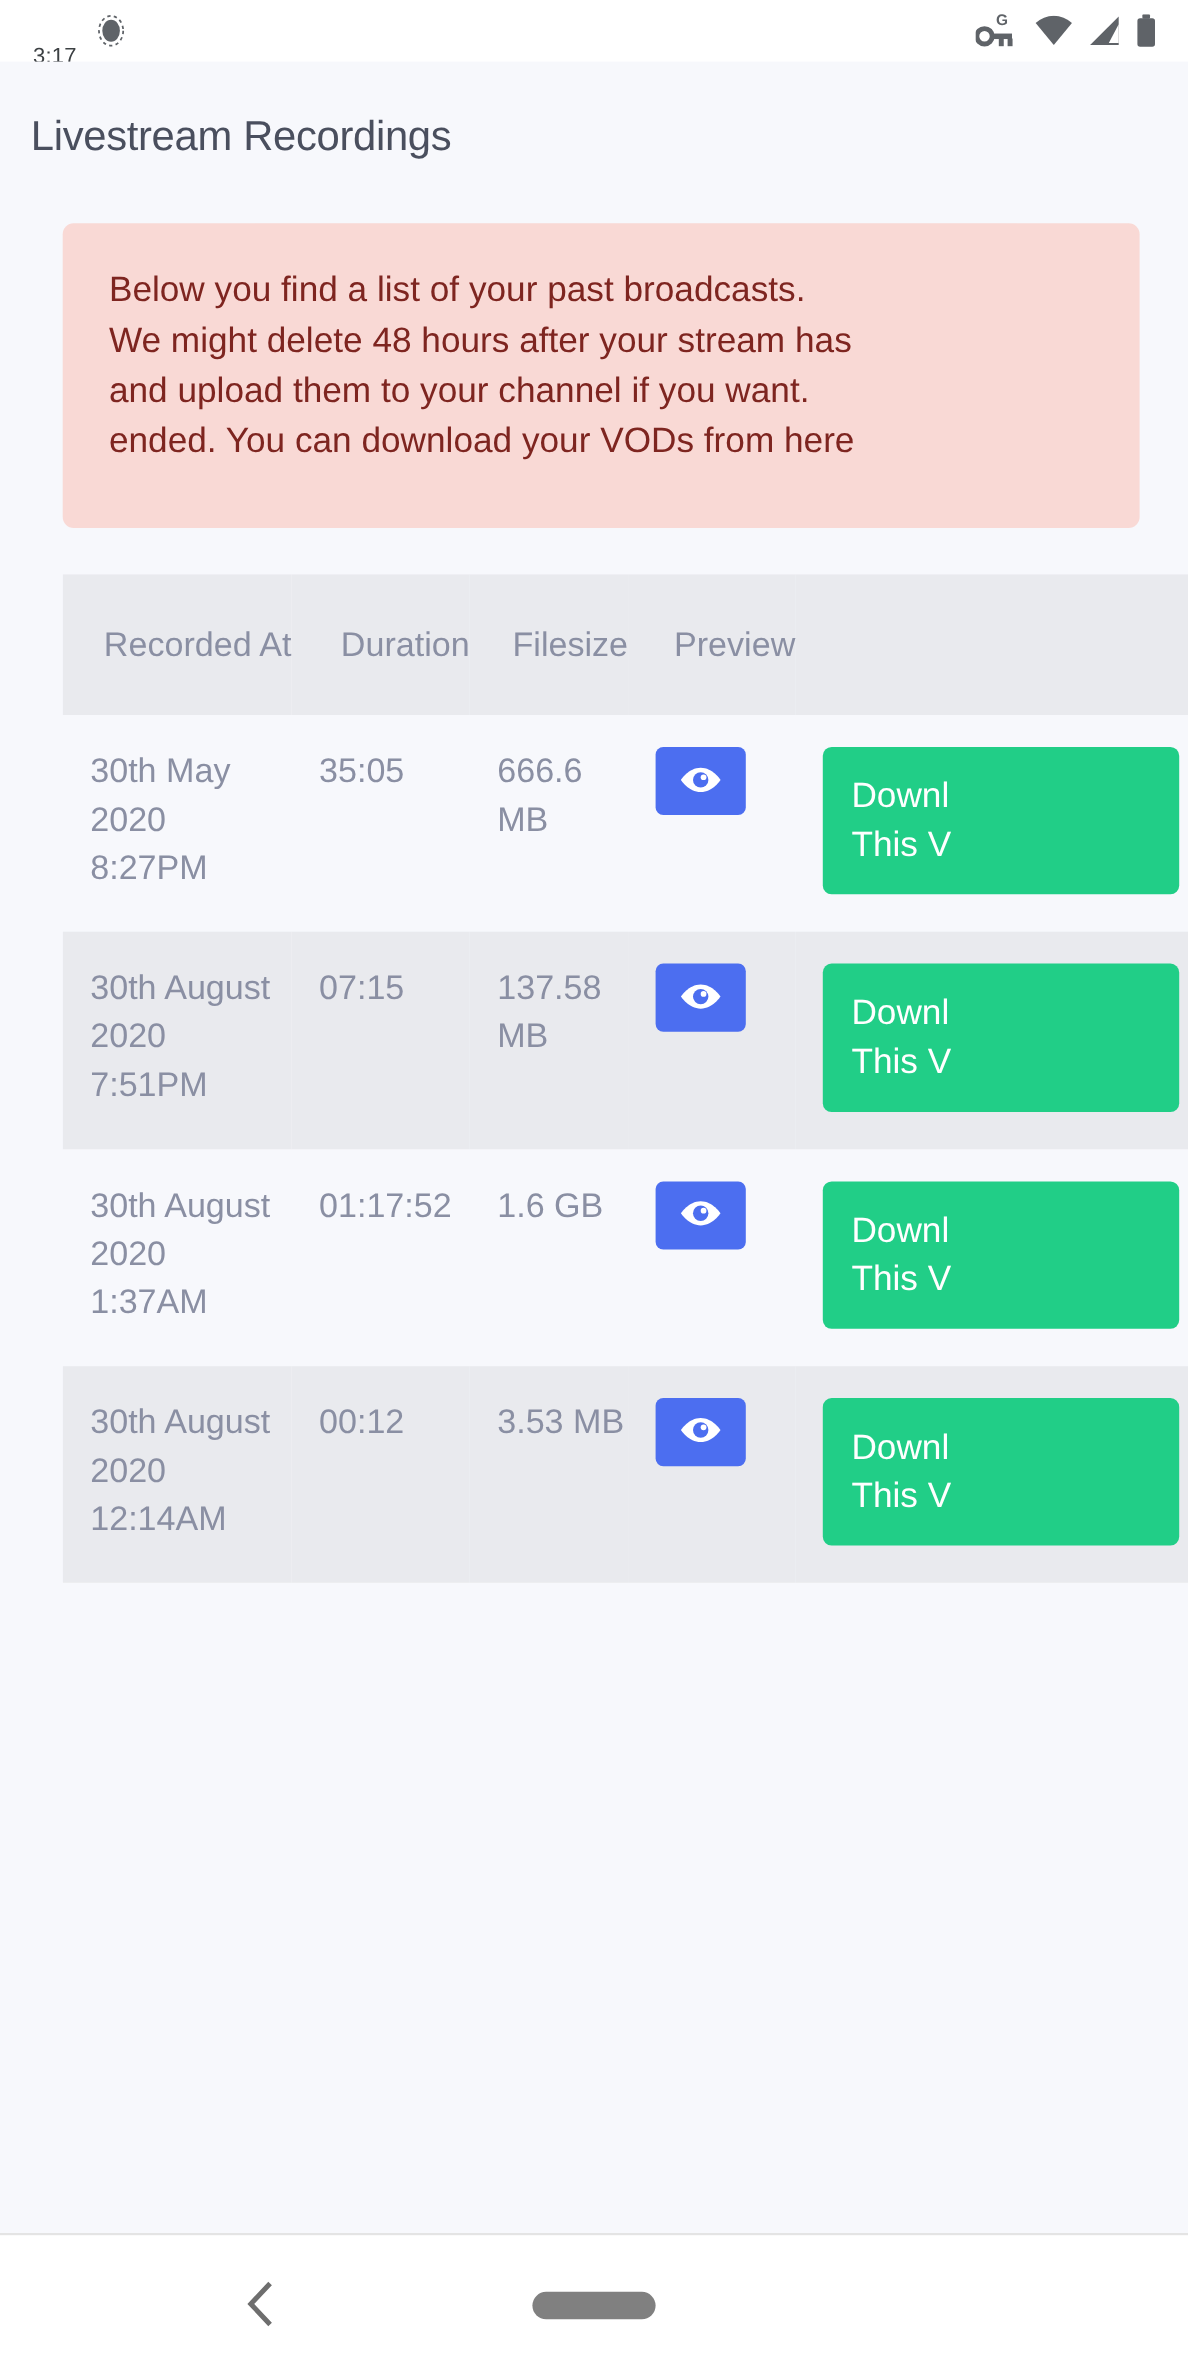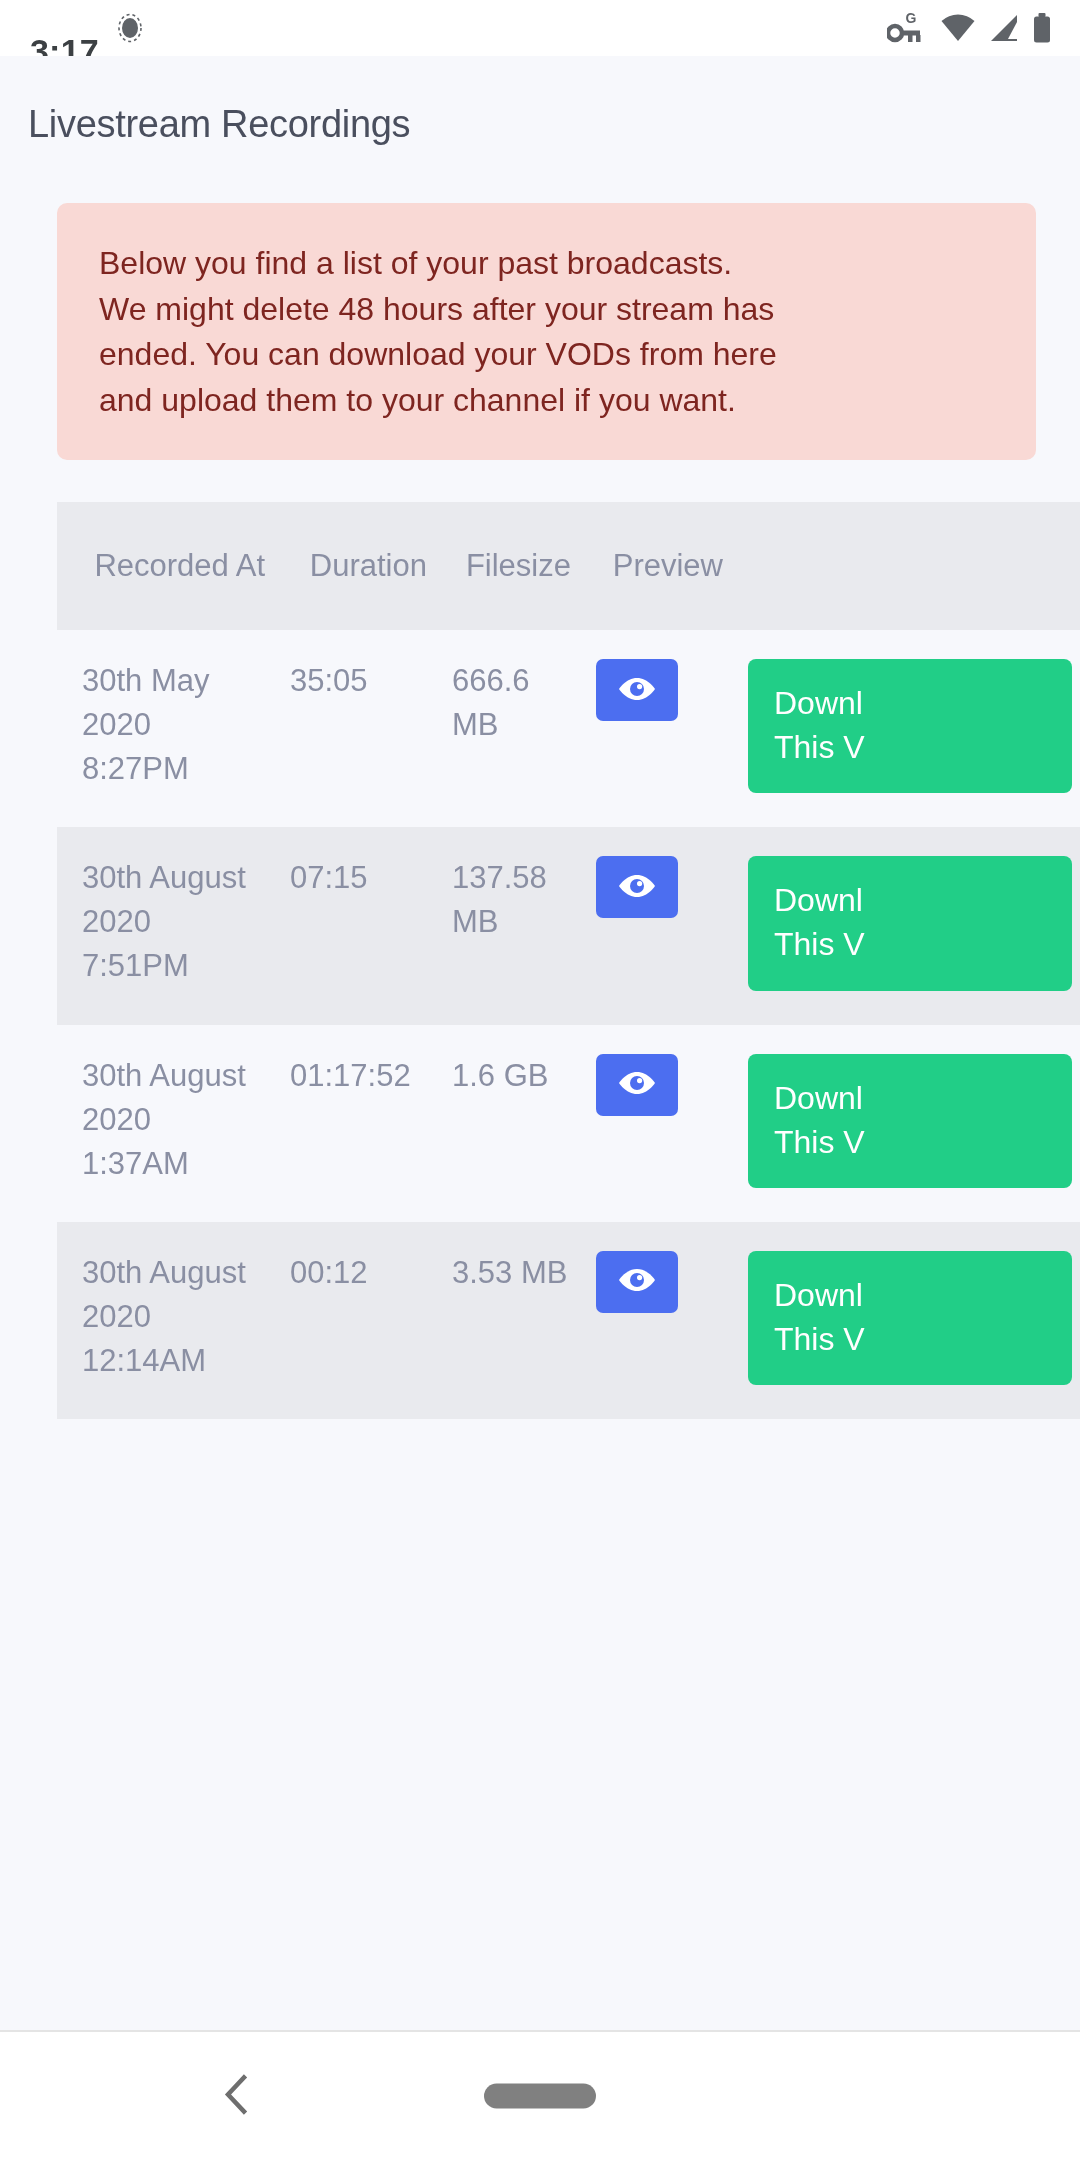--- a/index.html
+++ b/index.html
@@ -21,23 +21,23 @@
     align-items: center;
     justify-content: space-between;
     padding: 0 28px 0 30px;
   }
   .status-left {
     display: flex;
     align-items: center;
     gap: 18px;
   }
   .status-clock {
-    font-size: 34px;
+    font-size: 20px;
     color: #3c4043;
-    font-weight: 700;
+    font-weight: 400;
     letter-spacing: 0.2px;
     margin-top: 47px;
   }
   .status-right {
     display: flex;
     align-items: center;
     gap: 13px;
   }
   .sb-icon { display: block; }
 
@@ -57,21 +57,21 @@
     padding: 48px 0 0 28px;
     letter-spacing: -0.3px;
     line-height: 1.1;
   }
 
   
   .alert {
     margin: 57px 44px 0 57px;
     background: #f9d9d5;
     border-radius: 10px;
-    padding: 38px 42px 36px 42px;
+    padding: 38px 42px 56px 42px;
   }
   .alert-text {
     font-size: 32px;
     line-height: 1.43;
     color: #7e2520;
     font-weight: 400;
   }
 
   
   .table-wrap {
@@ -225,22 +225,22 @@
   </div>
 </div>
 
 <div class="page">
 
   <h1 class="page-title">Livestream Recordings</h1>
 
   <div class="alert">
     <div class="alert-text">Below you find a list of your past broadcasts.</div>
     <div class="alert-text">We might delete 48 hours after your stream has</div>
+    <div class="alert-text">and upload them to your channel if you want.</div>
     <div class="alert-text">ended. You can download your VODs from here</div>
-    <div class="alert-text">and upload them to your channel if you want.</div>
   </div>
 
   <div class="table-wrap">
     <table class="rec-table">
       <colgroup>
         <col class="col-date">
           <col class="col-dur">
           <col class="col-size">
           <col class="col-prev">
           <col class="col-action">

